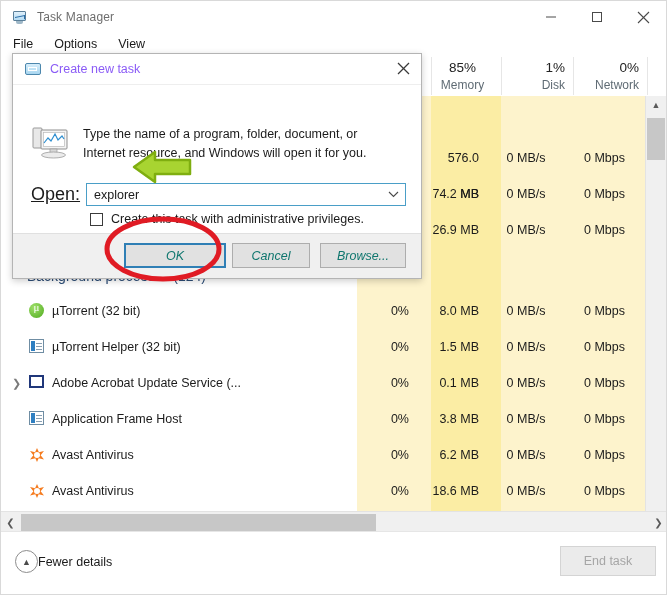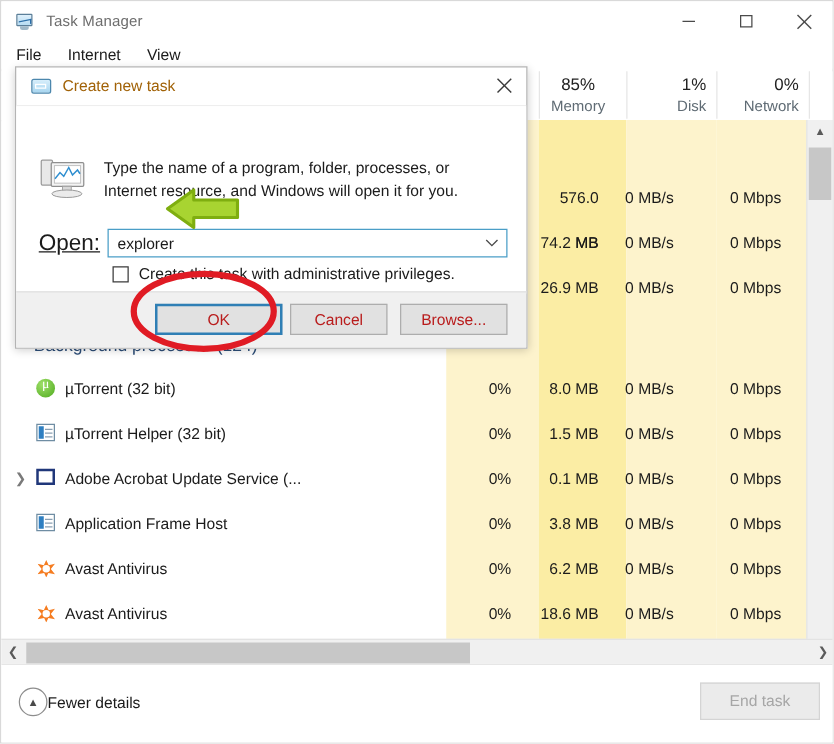--- a/index.html
+++ b/index.html
@@ -203,21 +203,21 @@
     height: 36px;
     line-height: 36px;
     font-size: 12.5px;
     color: #1b1b1b;
     text-align: right;
     box-sizing: border-box;
     padding-right: 22px;
   }
   .cell.c-cpu  { left: 356px; width: 74px; }
   .cell.c-mem  { left: 430px; width: 70px; }
-  .cell.c-disk { left: 488px; width: 72px; }
+  .cell.c-disk { left: 500px; width: 72px; text-align: center; }
   .cell.c-net  { left: 572px; width: 74px; }
 
   
   .ico-utorrent {
     width: 15px; height: 15px;
     border-radius: 50%;
     background: radial-gradient(circle at 35% 30%, #9fe06a, #4faa1e);
     position: relative;
   }
   .ico-utorrent:after {
@@ -410,21 +410,21 @@
     content: "";
     position: absolute;
     left: 2px; top: 3px;
     width: 9px; height: 4px;
     border: 1px solid #ffffff;
     box-sizing: border-box;
   }
   .dlg-titletext {
     margin-left: 9px;
     font-size: 12.5px;
-    color: #a16207;
+    color: #8b5cf6;
   }
   .dlg-close {
     position: absolute;
     right: 0; top: 0;
     width: 36px; height: 29px;
     display: flex;
     align-items: center;
     justify-content: center;
     color: #3a3a3a;
   }
@@ -510,24 +510,25 @@
     box-sizing: border-box;
   }
   .dbtn {
     position: absolute;
     top: 9px;
     height: 25px;
     background: #e1e1e1;
     border: 1px solid #adadad;
     box-sizing: border-box;
     font-size: 12.5px;
-    color: #b91c1c;
+    color: #0f766e;
     display: flex;
     align-items: center;
     justify-content: center;
+    font-style: italic;
   }
   .dbtn.ok { left: 111px; width: 102px; border: 2px solid #2f7fb5; }
   .dbtn.cancel { left: 219px; width: 78px; }
   .dbtn.browse { left: 307px; width: 86px; }
 
   
   .anno { position: absolute; z-index: 40; pointer-events: none; }
   .anno-arrow { left: 130px; top: 146px; }
   .anno-ellipse { left: 100px; top: 214px; }
 </style>
@@ -556,21 +557,21 @@
     <div class="tb-btn">
       <svg width="13" height="13" viewBox="0 0 13 13">
           <line x1="1" y1="1" x2="12" y2="12" stroke="currentColor" stroke-width="1.1"></line>
           <line x1="12" y1="1" x2="1" y2="12" stroke="currentColor" stroke-width="1.1"></line>
         </svg>
     </div>
   </div>
 
   <div class="menubar">
     <div class="menu-item">File</div>
-    <div class="menu-item">Internet</div>
+    <div class="menu-item">Options</div>
     <div class="menu-item">View</div>
   </div>
 
   <div class="colheaders">
     <div class="colhead noborder" style="left:356px;width:74px;">
       <div class="ch-pct"></div>
       <div class="ch-name"></div>
     </div>
     <div class="colhead" style="left:430px;width:70px;text-align:center;">
       <div class="ch-pct">85%</div>
@@ -736,21 +737,21 @@
       <div class="dlg-bigicon">
         <svg width="42" height="38" viewBox="0 0 42 38">
           <rect x="2" y="3" width="9" height="20" rx="1" fill="#e8e8e8" stroke="#9a9a9a" stroke-width="1"></rect>
           <rect x="10" y="5" width="26" height="19" rx="1" fill="#f4f4f4" stroke="#8f8f8f" stroke-width="1"></rect>
           <rect x="12.5" y="7.5" width="21" height="14" fill="#ffffff" stroke="#b9b9b9" stroke-width="0.7"></rect>
           <polyline points="13,18 17,13 20,16 24,9 27,15 31,11 33,14" fill="none" stroke="#2f8fd0" stroke-width="1.2"></polyline>
           <rect x="19" y="24" width="7" height="4" fill="#d8d8d8" stroke="#9a9a9a" stroke-width="0.7"></rect>
           <ellipse cx="22.5" cy="30" rx="12" ry="3" fill="#ebebeb" stroke="#9a9a9a" stroke-width="0.8"></ellipse>
         </svg>
       </div>
-      <div class="dlg-desc">Type the name of a program, folder, processes, or Internet resource, and Windows will open it for you.</div>
+      <div class="dlg-desc">Type the name of a program, folder, document, or Internet resource, and Windows will open it for you.</div>
 
       <div class="dlg-openrow">
         <div class="dlg-openlabel">Open:</div>
         <div class="combo">
           <div class="cval">explorer</div>
           <div class="caret">
             <svg width="11" height="7" viewBox="0 0 11 7">
                 <polyline points="1,1 5.5,5.5 10,1" fill="none" stroke="currentColor" stroke-width="1.1"></polyline>
               </svg>
           </div>

